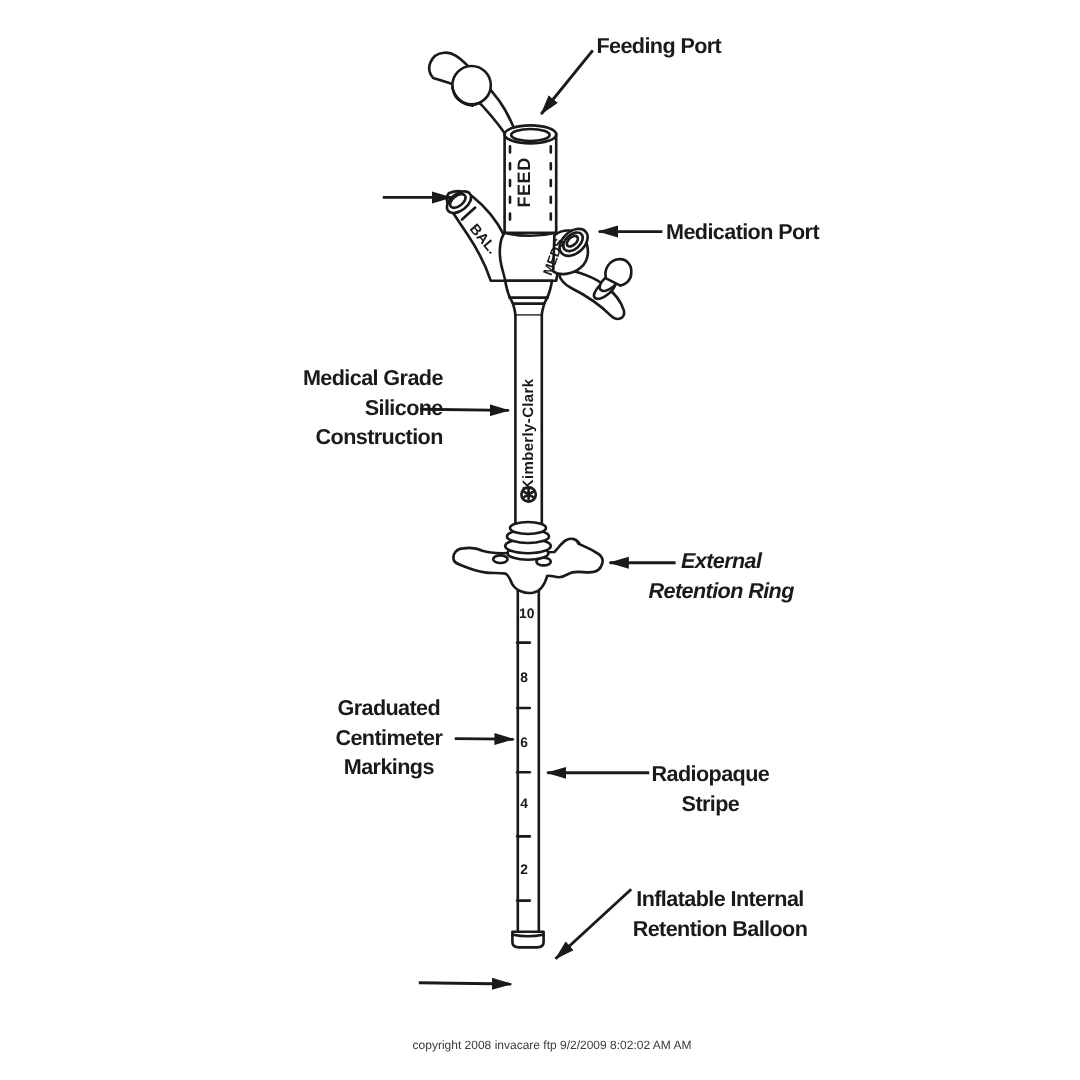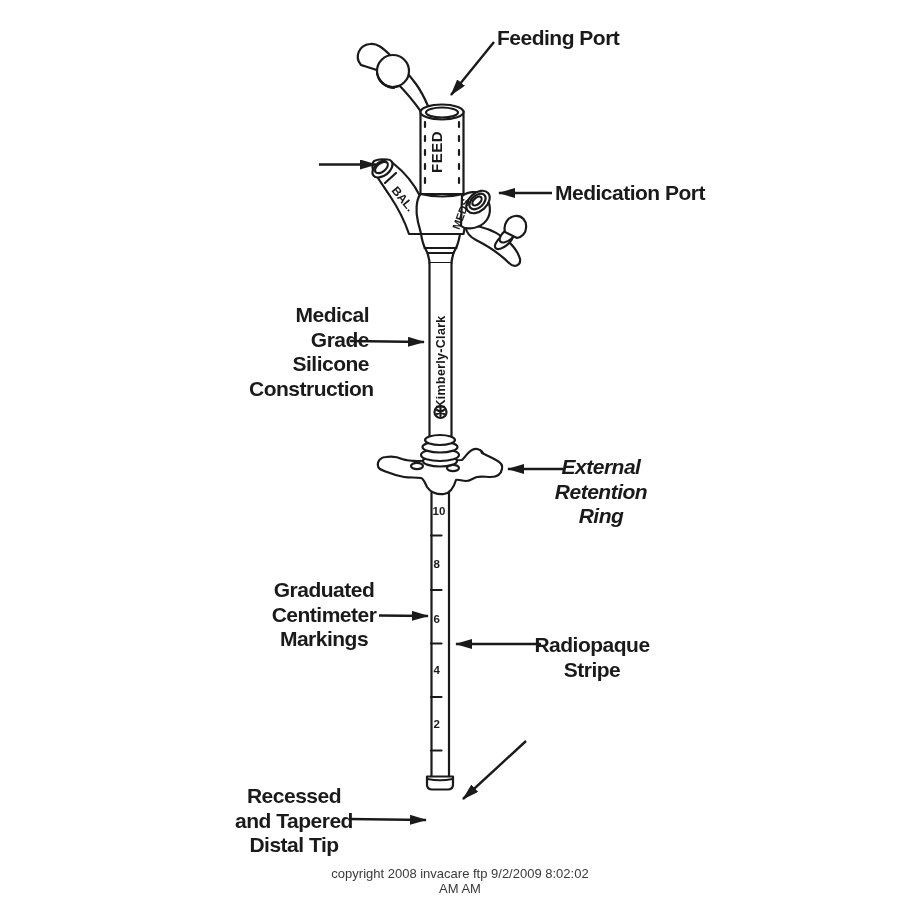--- a/index.html
+++ b/index.html
@@ -1,23 +1,23 @@
 <!DOCTYPE html>
 <html><head>
 <meta charset="utf-8">
 <style>
   html,body{margin:0;padding:0;background:#ffffff;}
   .canvas{position:relative;width:900px;height:900px;background:#ffffff;overflow:hidden;
           font-family:"Liberation Sans", sans-serif;}
   svg{position:absolute;left:0;top:0;}
-  .lbl{position:absolute;color:#1a1a1a;font-weight:700;font-size:21px;line-height:24.5px;
+  .lbl{position:absolute;color:#1a1a1a;font-weight:700;font-size:18px;line-height:24.5px;
        letter-spacing:-0.5px;white-space:pre-line;text-align:center;}
   .lbl.single{white-space:nowrap;text-align:left;}
   .copyright{position:absolute;left:330px;top:866px;width:260px;text-align:center;
-             font-size:13px;font-weight:400;letter-spacing:0;color:#3a3a3a;}
+             font-size:10px;font-weight:400;letter-spacing:0;color:#3a3a3a;}
   .ink{stroke:#1a1a1a;fill:none;stroke-width:2.2;stroke-linecap:round;stroke-linejoin:round;}
   .inkf{stroke:#1a1a1a;fill:#ffffff;stroke-width:2.2;stroke-linecap:round;stroke-linejoin:round;}
   .devtext{fill:#1a1a1a;font-family:"Liberation Sans", sans-serif;font-weight:700;}
   .arrow{stroke:#1a1a1a;stroke-width:2.4;fill:none;}
 </style>
 </head>
 <body>
 
 <div class="canvas">
 
@@ -182,20 +182,19 @@
 <div class="lbl" style="left:535px;top:455px;width:132px;font-style:italic;">External
 Retention Ring</div>
 
 <div class="lbl" style="left:264px;top:578px;width:120px;">Graduated
 Centimeter
 Markings</div>
 
 <div class="lbl" style="left:532px;top:633px;width:120px;">Radiopaque
 Stripe</div>
 
-
-<div class="lbl" style="left:234px;top:784px;width:120px;">Recessed
-and Tapered
-Distal Tip</div>
+<div class="lbl" style="left:524px;top:737px;width:152px;">Inflatable Internal
+Retention Balloon</div>
+
 
 <div class="copyright">copyright 2008 invacare ftp 9/2/2009 8:02:02 AM AM</div>
 
 </div>
 
 </body></html>

